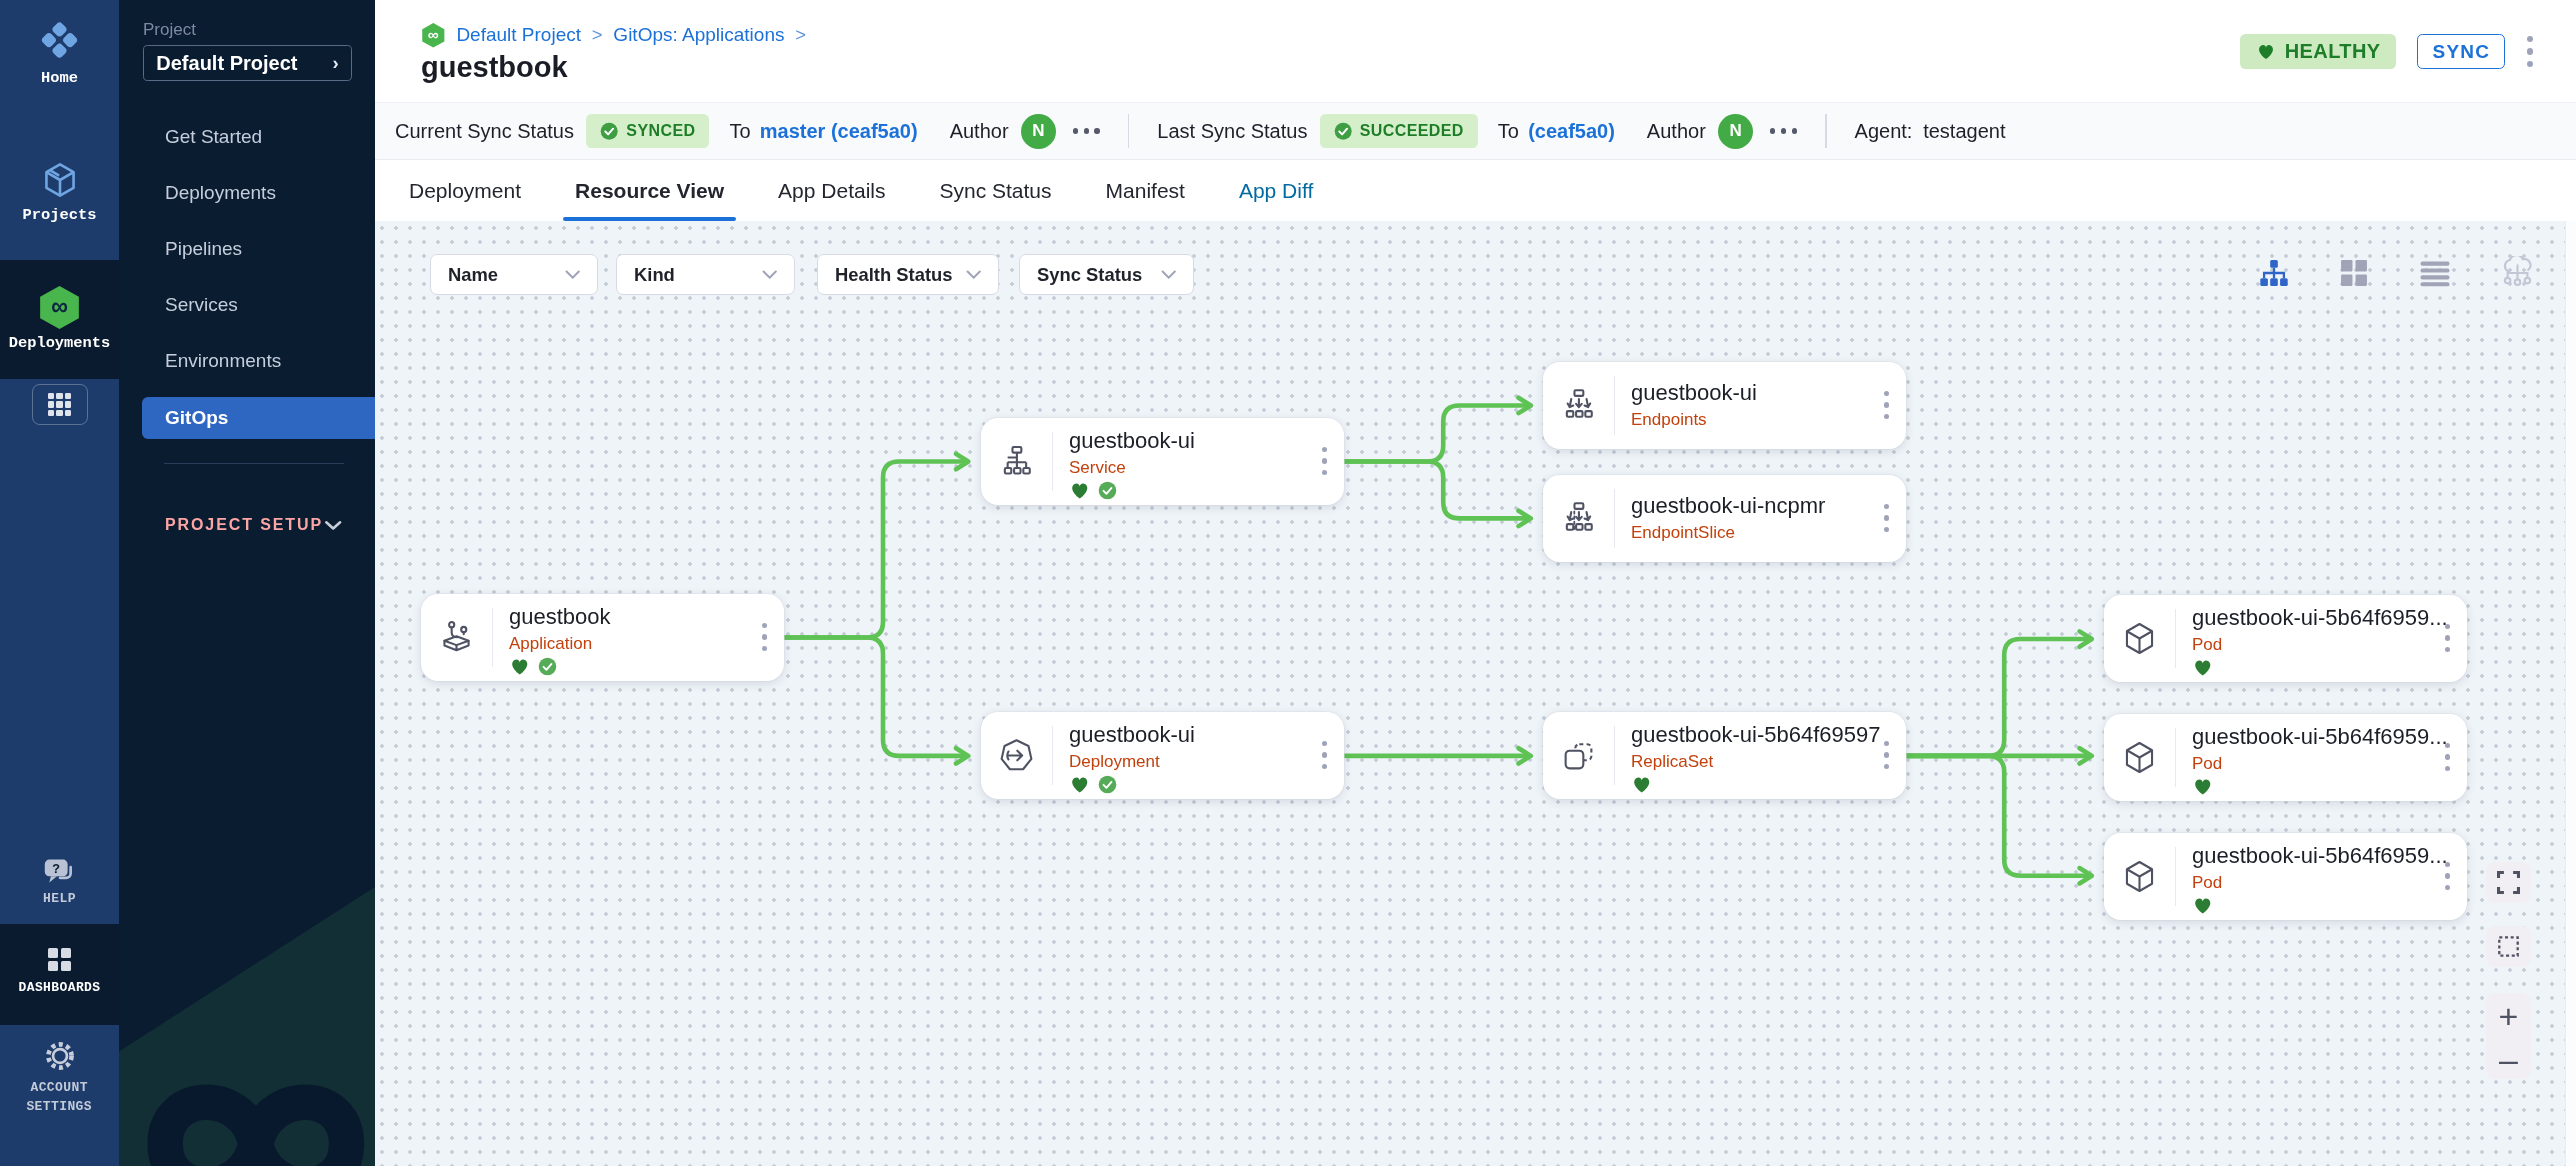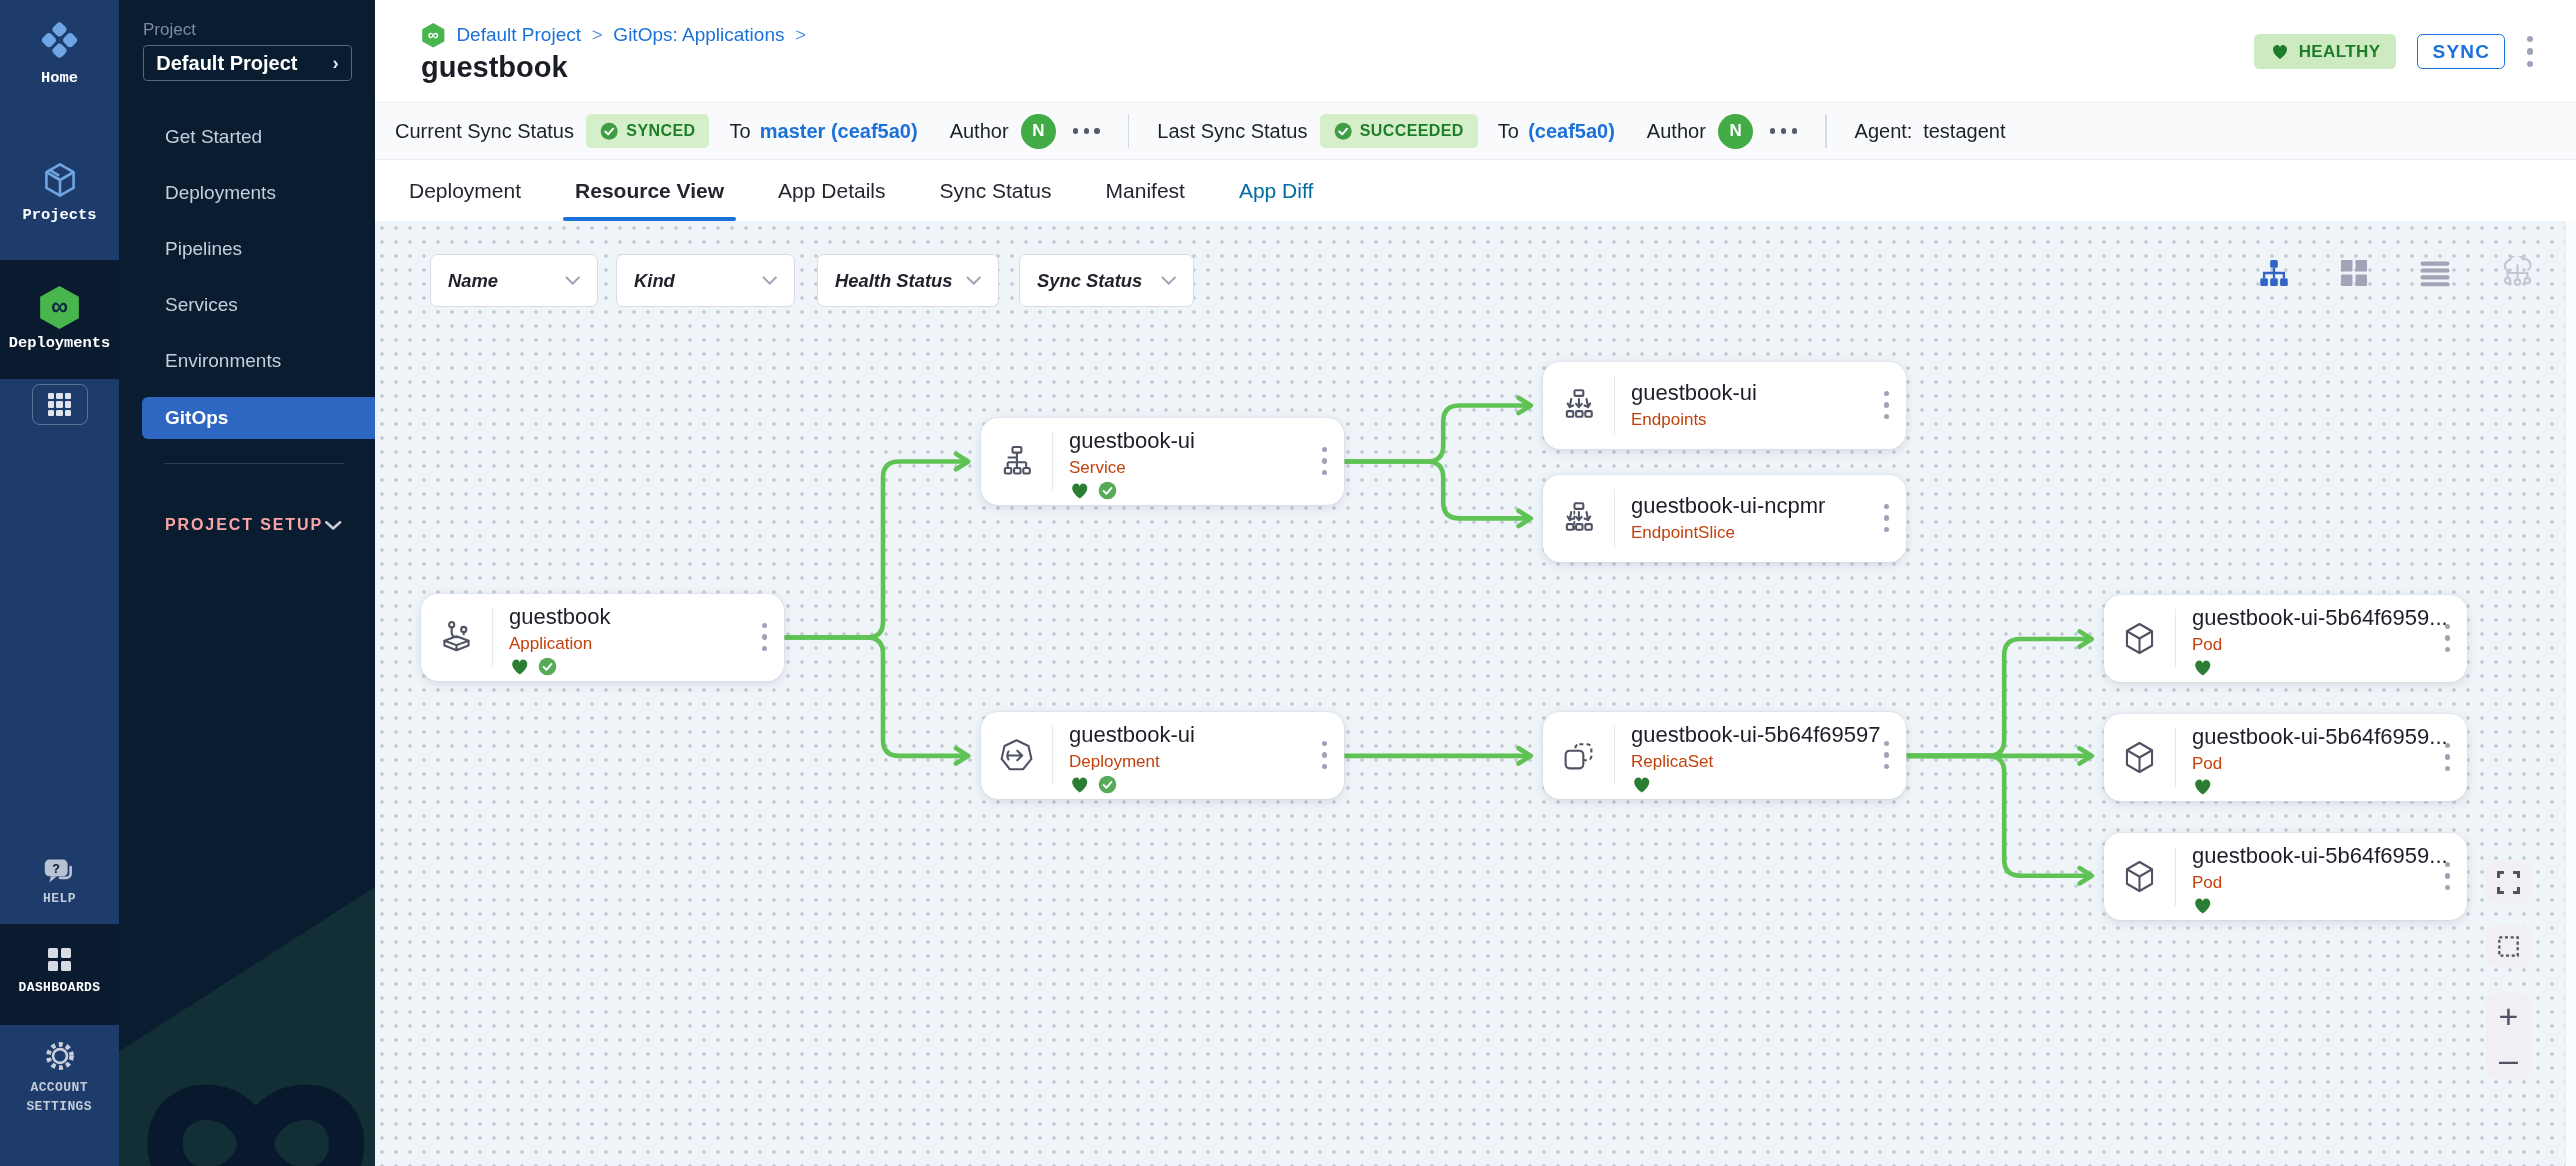--- a/index.html
+++ b/index.html
@@ -41,21 +41,21 @@
   
   .main { position:absolute; left:375px; top:0; width:2201px; height:1167px; background:#fff; }
 
   .pagehead { position:absolute; left:0; top:0; width:2201px; height:102px; background:#fff; }
   .crumbs { position:absolute; left:46px; top:23px; display:flex; align-items:center; gap:10.8px; font-size:19px; color:#1c71d8; }
   .crumb-sep { color:#5b93dd; font-size:18.4px; }
   .page-title { position:absolute; left:46px; top:51px; font-size:29px; font-weight:700; color:#1a1d26; }
 
   .head-actions { position:absolute; right:43px; top:34px; display:flex; align-items:center; gap:21.5px; }
   .badge-green { display:inline-flex; align-items:center; gap:9.2px; height:35px; padding:0 15.4px; background:#cdeac1; border-radius:5.4px;
-    color:#1d7d29; font-size:17px; font-weight:700; letter-spacing:0.4px; }
+    color:#1d7d29; font-size:20px; font-weight:700; letter-spacing:0.4px; }
   .btn-sync { height:35px; width:88px; border:1.9px solid #1c71d8; border-radius:5.4px; background:#fff; color:#1c71d8;
     font-size:19px; font-weight:700; letter-spacing:1.2px; display:flex; align-items:center; justify-content:center; }
   .kebab-v { display:flex; flex-direction:column; gap:6.1px; }
   .kebab-v i { width:6.1px; height:6.1px; border-radius:50%; background:#9fa3b8; }
 
   
   .statusbar { position:absolute; left:0; top:102px; width:2201px; height:58px; background:#f8fafc;
     border-top:0.8px solid #eef0f5; border-bottom:0.8px solid #e9ebf1; display:flex; align-items:center; padding-left:20px; }
   .sb-label { font-size:20px; color:#1d2029; }
   .sb-pill { display:inline-flex; align-items:center; gap:7.7px; height:34px; padding:0 14px; border-radius:5.4px; background:#d6efcb;
@@ -74,22 +74,22 @@
   .tab.active { font-weight:700; }
   .tab.active::after { content:""; position:absolute; left:-12.3px; right:-12.3px; bottom:0; height:3.8px; background:#1c71d8; border-radius:3.1px; }
   .tab.disabled { color:#0369a1; }
 
   
   .canvas { position:absolute; left:0; top:221px; width:2201px; height:946px; background:#eff4f8;
     background-image:radial-gradient(circle, rgba(125,138,160,.38) 1.5px, transparent 2px); background-size:14px 14px; }
   .edges { position:absolute; left:0; top:0; width:2201px; height:946px; }
   .edges path, .edges polyline { stroke:#5fc254; stroke-width:6; fill:none; stroke-linecap:round; stroke-linejoin:round; }
 
-  .filter { position:absolute; top:33px; height:53px; background:#fff; border:1.2px solid #d8dbe6; border-radius:7px;
-    display:flex; align-items:center; justify-content:space-between; padding:0 17px; font-size:18.4px; font-weight:600; color:#1f222b;font-style:italic; }
+  .filter { position:absolute; top:33px; height:41px; background:#fff; border:1.2px solid #d8dbe6; border-radius:7px;
+    display:flex; align-items:center; justify-content:space-between; padding:0 17px; font-size:18.4px; font-weight:600; color:#1f222b; }
 
   .viewicons { position:absolute; top:35px; right:41px; display:flex; gap:48px; align-items:center; }
 
   
   .node { position:absolute; width:363px; height:87px; background:#fff; border-radius:17px;
     box-shadow:0 2.3px 9.2px rgba(25,39,62,.12), 0 0 0 0.8px rgba(225,228,238,.6); }
   .node-ic { position:absolute; left:0; top:0; width:71px; height:87px; display:flex; align-items:center; justify-content:center; }
   .node-sep { position:absolute; left:71px; top:14px; bottom:14px; width:1.2px; background:#e7e8f0; }
   .node-body { position:absolute; left:88px; top:0; right:46px; height:87px; }
   .node-title { position:absolute; top:10px; font-size:22px; font-weight:500; color:#1d1f28; white-space:nowrap; }

